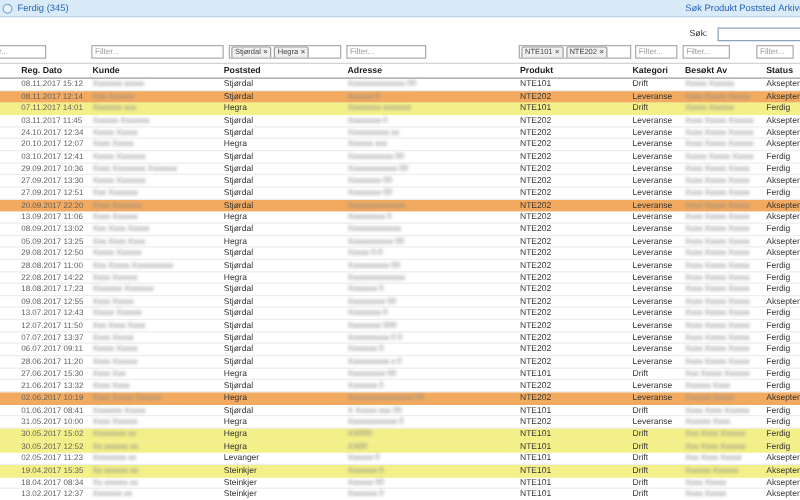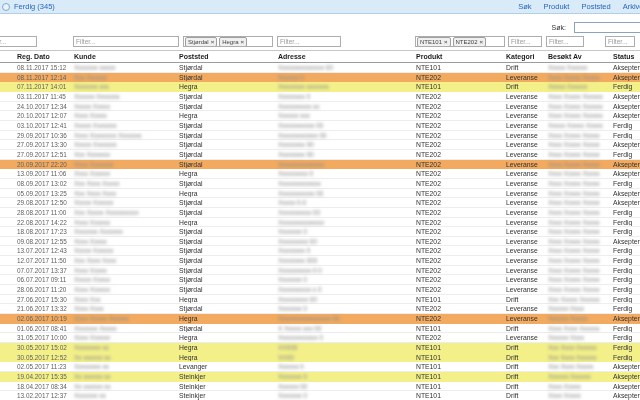--- a/index.html
+++ b/index.html
@@ -8,21 +8,21 @@
   .app{position:relative;width:640px;height:400px;overflow:hidden;background:#fff;}
 
   
   .menubar{position:relative;height:13px;background:#d9eaf8;border-bottom:1px solid #b3cfe8;
            font-size:7.5px;line-height:13px;white-space:nowrap;overflow:hidden;}
   .menubar a{color:#2a66b8;text-decoration:none;cursor:pointer;}
   .app-icon{position:absolute;left:2px;top:3px;width:6px;height:6px;border:1px solid #7fa8cf;
             border-radius:50%;background:#eaf3fb;}
   .mleft{position:absolute;left:14px;top:0;}
   .mright{position:absolute;right:-6px;top:0;}
-  .mright a{margin-left:12px;}
+  .mright a{margin-left:2px;}
 
   
   .searchrow{position:relative;height:22px;background:#fff;}
   .search-label{position:absolute;right:74px;top:10px;font-size:7px;color:#333;}
   .search-input{position:absolute;right:-4px;top:8px;width:64px;height:9px;
                 border:1px solid #8aa4bd;background:#fff;font-size:7px;padding:0 2px;}
 
   
   .filterrow{position:relative;height:14px;background:#fff;}
   .fbox{position:absolute;top:0;height:11px;border:1px solid #adadad;background:#fff;

